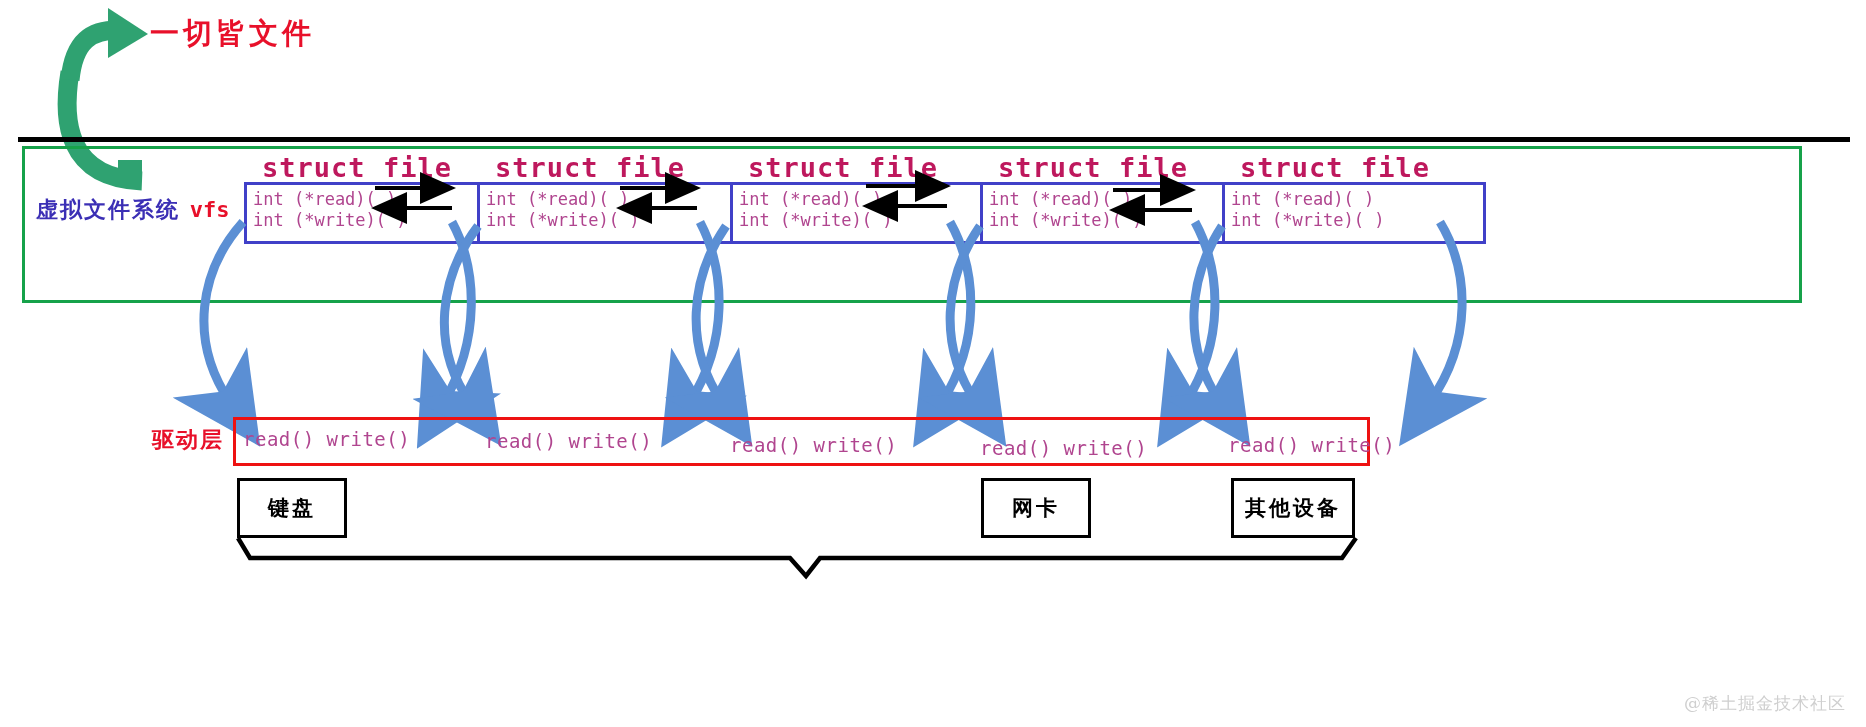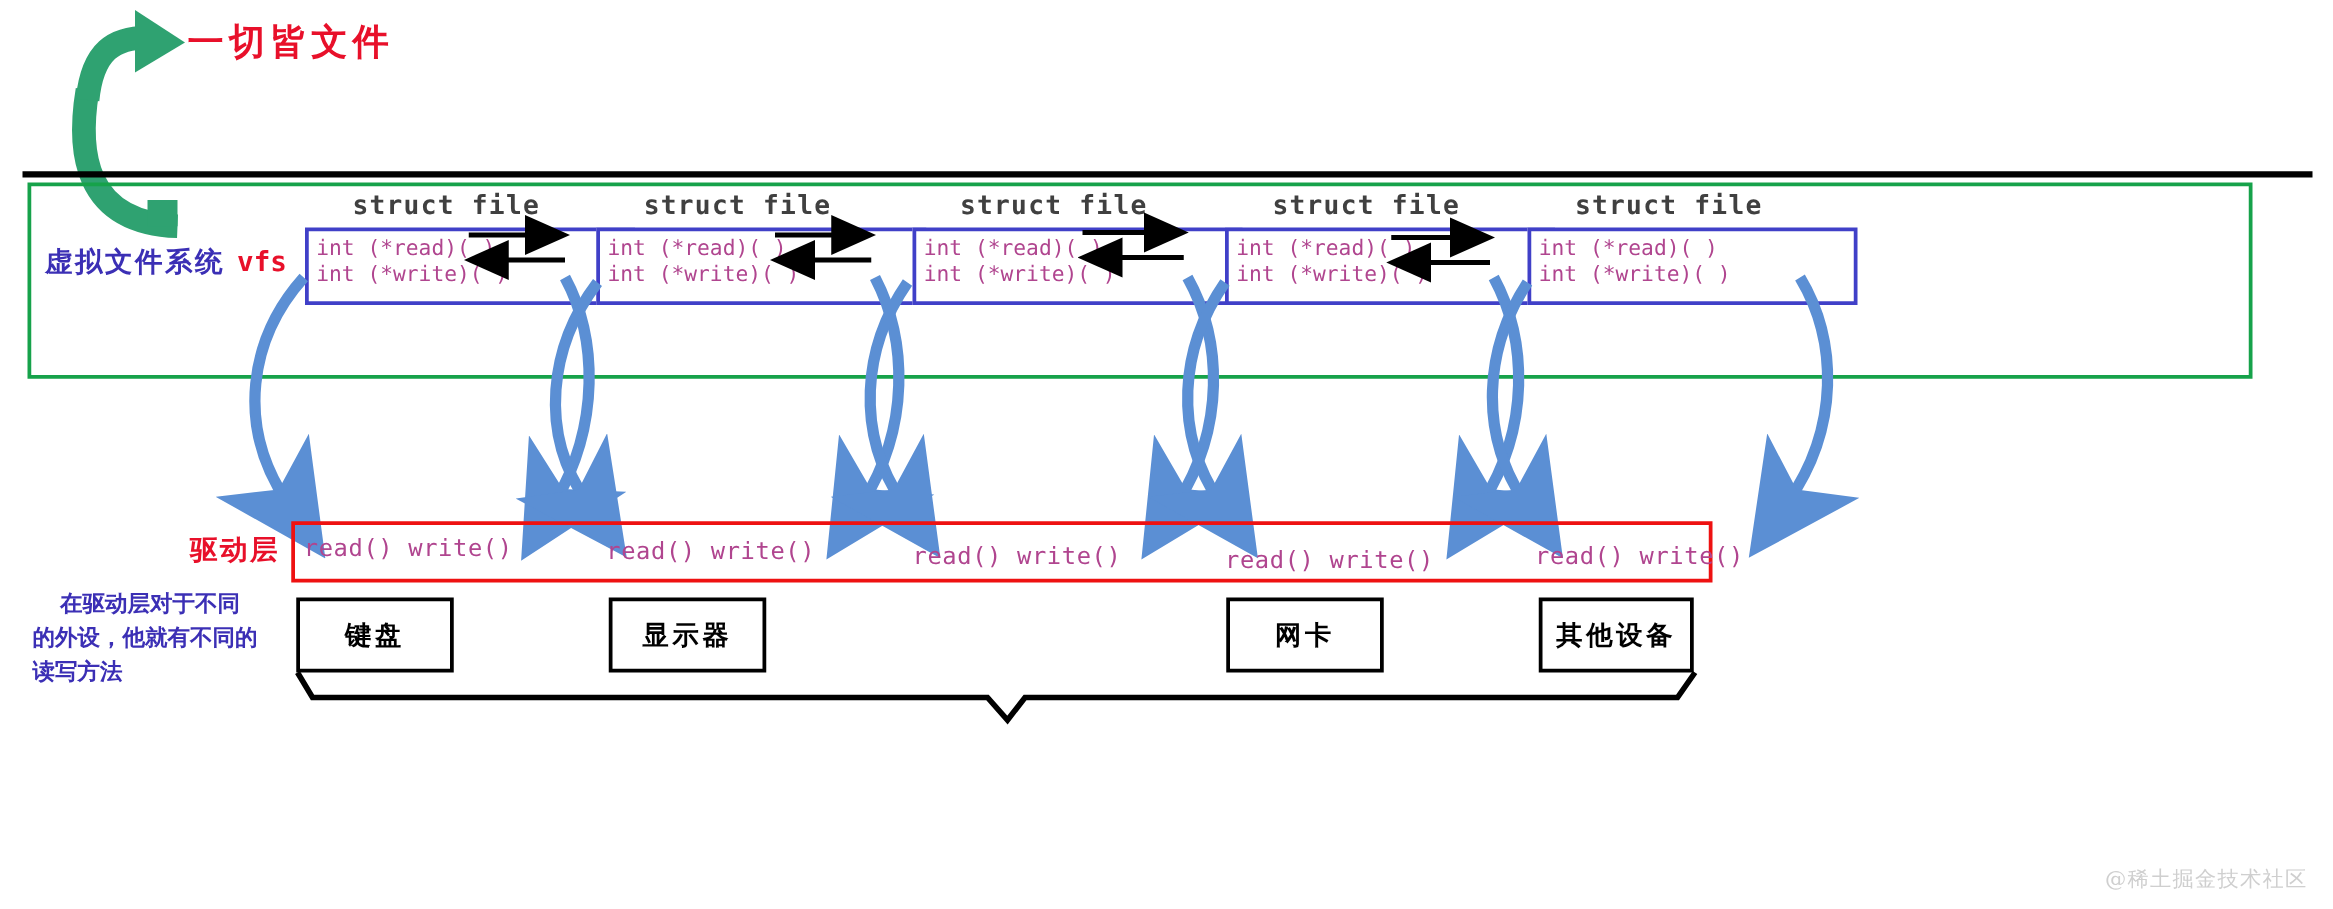--- a/index.html
+++ b/index.html
@@ -34,21 +34,21 @@
     font-family:"DejaVu Serif","Liberation Serif",serif;
     text-align:right;
   }
   #vfs-label .cn{color:#3b2fb5;}
   #vfs-label .en{color:#e8102a; font-family:"DejaVu Sans Mono","Liberation Mono",monospace; letter-spacing:0px;}
 
   
   .struct-node{ top:150px; width:250px; height:150px; }
   .struct-title{
     position:absolute; left:0; top:2px; width:100%; text-align:center;
-    color:#404040; font-size:21px; font-weight:700;
+    color:#be185d; font-size:27px; font-weight:700;
     font-family:"DejaVu Sans Mono","Liberation Mono",monospace;
     letter-spacing:1px; white-space:nowrap;
   }
   .struct-body{
     position:absolute; left:12px; top:32px; width:264px; height:62px;
     border:3px solid #4040c8; box-sizing:border-box; background:#ffffff;
     padding:4px 6px 0 6px;
   }
   .struct-body div{
     color:#b0458f; font-size:17px; line-height:21px;
@@ -75,21 +75,21 @@
   
   #driver-note{
     left:26px; top:470px; width:200px;
     color:#3b2fb5; font-size:18px; line-height:27px; font-weight:700;
     font-family:"DejaVu Serif","Liberation Serif",serif;
   }
   #driver-note div:first-child{text-indent:22px;}
 
   
   .device-box{
-    top:478px; width:126px; height:60px;
+    top:478px; width:110px; height:60px;
     border:3px solid #000000; box-sizing:border-box; background:#fff;
     display:flex; align-items:center; justify-content:center;
     color:#000; font-size:21px; font-weight:700; letter-spacing:3px;
     font-family:"DejaVu Serif","Liberation Serif",serif;
     white-space:nowrap;
   }
 
   
   #io-caption{
     left:676px; top:577px; width:260px; text-align:center;
@@ -220,28 +220,22 @@
 
   <div class="abs" id="driver-box"></div>
   <div class="abs" id="driver-label">驱动层</div>
 
   <div class="abs rw-label" style="left:243px;top:428px">read() write()</div>
   <div class="abs rw-label" style="left:485px;top:430px">read() write()</div>
   <div class="abs rw-label" style="left:730px;top:434px">read() write()</div>
   <div class="abs rw-label" style="left:980px;top:437px">read() write()</div>
   <div class="abs rw-label" style="left:1228px;top:434px">read() write()</div>
 
-  <div class="abs" id="driver-note">
-    <div>在驱动层对于不同</div>
-    <div>的外设，他就有不同的</div>
-    <div>读写方法</div>
-  </div>
 
   <div class="abs device-box" style="left:237px">键盘</div>
-  <div class="abs device-box" style="left:487px">显示器</div>
   <div class="abs device-box" style="left:981px">网卡</div>
   <div class="abs device-box" style="left:1231px;width:124px">其他设备</div>
 
   <svg class="ovl" viewBox="0 0 1866 727">
     <g stroke="#000" stroke-width="4.5" fill="none" stroke-linejoin="miter">
       <path d="M 238,538 L 250,558 L 790,558 L 806,576 L 820,558 L 1342,558 L 1356,538"></path>
     </g>
   </svg>
 
 

